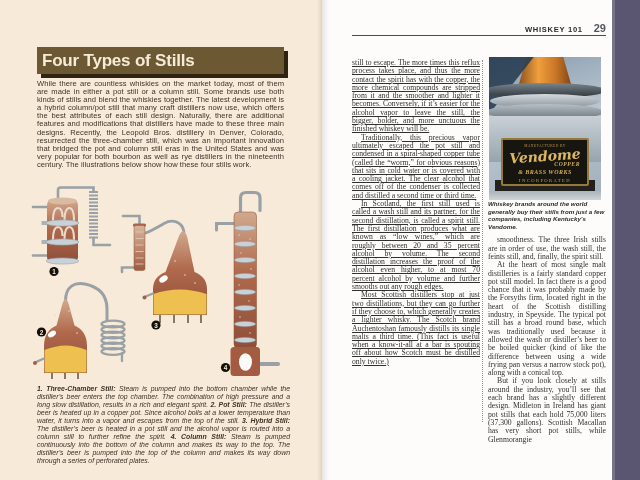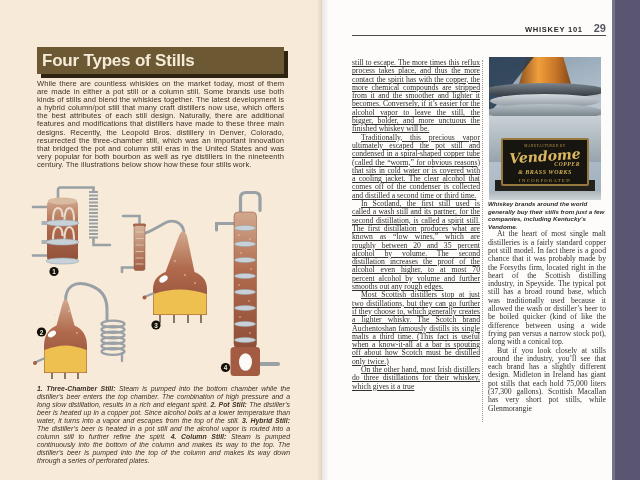--- a/index.html
+++ b/index.html
@@ -200,21 +200,20 @@
       <span class="rp-section">WHISKEY 101</span>
       <span class="rp-pagenum">29</span>
     </div>
     <div class="rp-rule"></div>
 
     <div class="col col1">
       <p>still to escape. The more times this reflux process takes place, and thus the more contact the spirit has with the copper, the more chemical compounds are stripped from it and the smoother and lighter it becomes. Conversely, if it’s easier for the alcohol vapor to leave the still, the bigger, bolder, and more unctuous the finished whiskey will be.</p>
       <p>Traditionally, this precious vapor ultimately escaped the pot still and condensed in a spiral-shaped copper tube (called the “worm,” for obvious reasons) that sits in cold water or is covered with a cooling jacket. The clear alcohol that comes off of the condenser is collected and distilled a second time or third time.</p>
       <p>In Scotland, the first still used is called a wash still and its partner, for the second distillation, is called a spirit still. The first distillation produces what are known as “low wines,” which are roughly between 20 and 35 percent alcohol by volume. The second distillation increases the proof of the alcohol even higher, to at most 70 percent alcohol by volume and further smooths out any rough edges.</p>
       <p>Most Scottish distillers stop at just two distillations, but they can go further if they choose to, which generally creates a lighter whisky. The Scotch brand Auchentoshan famously distills its single malts a third time. (This fact is useful when a know-it-all at a bar is spouting off about how Scotch must be distilled only twice.)</p>
-      <p>On the other hand, most Irish distillers do three distillations for their whiskey, which gives it a true</p>
     </div>
 
     <div class="col-divider"></div>
 
     <div class="col col2">
       <div class="photo">
         <div class="ph-cone"></div>
         <div class="ph-dark-corner"></div>
         <div class="ph-ring r1"></div>
         <div class="ph-ring r2"></div>
@@ -225,19 +224,20 @@
         <div class="ph-plaque">
           <div class="pl-mfg">MANUFACTURED BY</div>
           <div class="pl-brand">Vendome</div>
           <div class="pl-copper">COPPER</div>
           <div class="pl-brass">&amp; BRASS WORKS</div>
           <div class="pl-inc">INCORPORATED</div>
 
         </div>
       </div>
       <p class="photo-caption">Whiskey brands around the world generally buy their stills from just a few companies, including Kentucky’s Vendome.</p>
+      <p class="body-start">smoothness. The three Irish stills are in order of use, the wash still, the feints still, and, finally, the spirit still.</p>
       <p>At the heart of most single malt distilleries is a fairly standard copper pot still model. In fact there is a good chance that it was probably made by the Forsyths firm, located right in the heart of the Scottish distilling industry, in Speyside. The typical pot still has a broad round base, which was traditionally used because it allowed the wash or distiller’s beer to be boiled quicker (kind of like the difference between using a wide frying pan versus a narrow stock pot), along with a conical top.</p>
       <p>But if you look closely at stills around the industry, you’ll see that each brand has a slightly different design. Midleton in Ireland has giant pot stills that each hold 75,000 liters (37,300 gallons). Scottish Macallan has very short pot stills, while Glenmorangie</p>
     </div>
   </div>
 
   <div class="right-band"></div>
 </div>
 
 </body></html>

